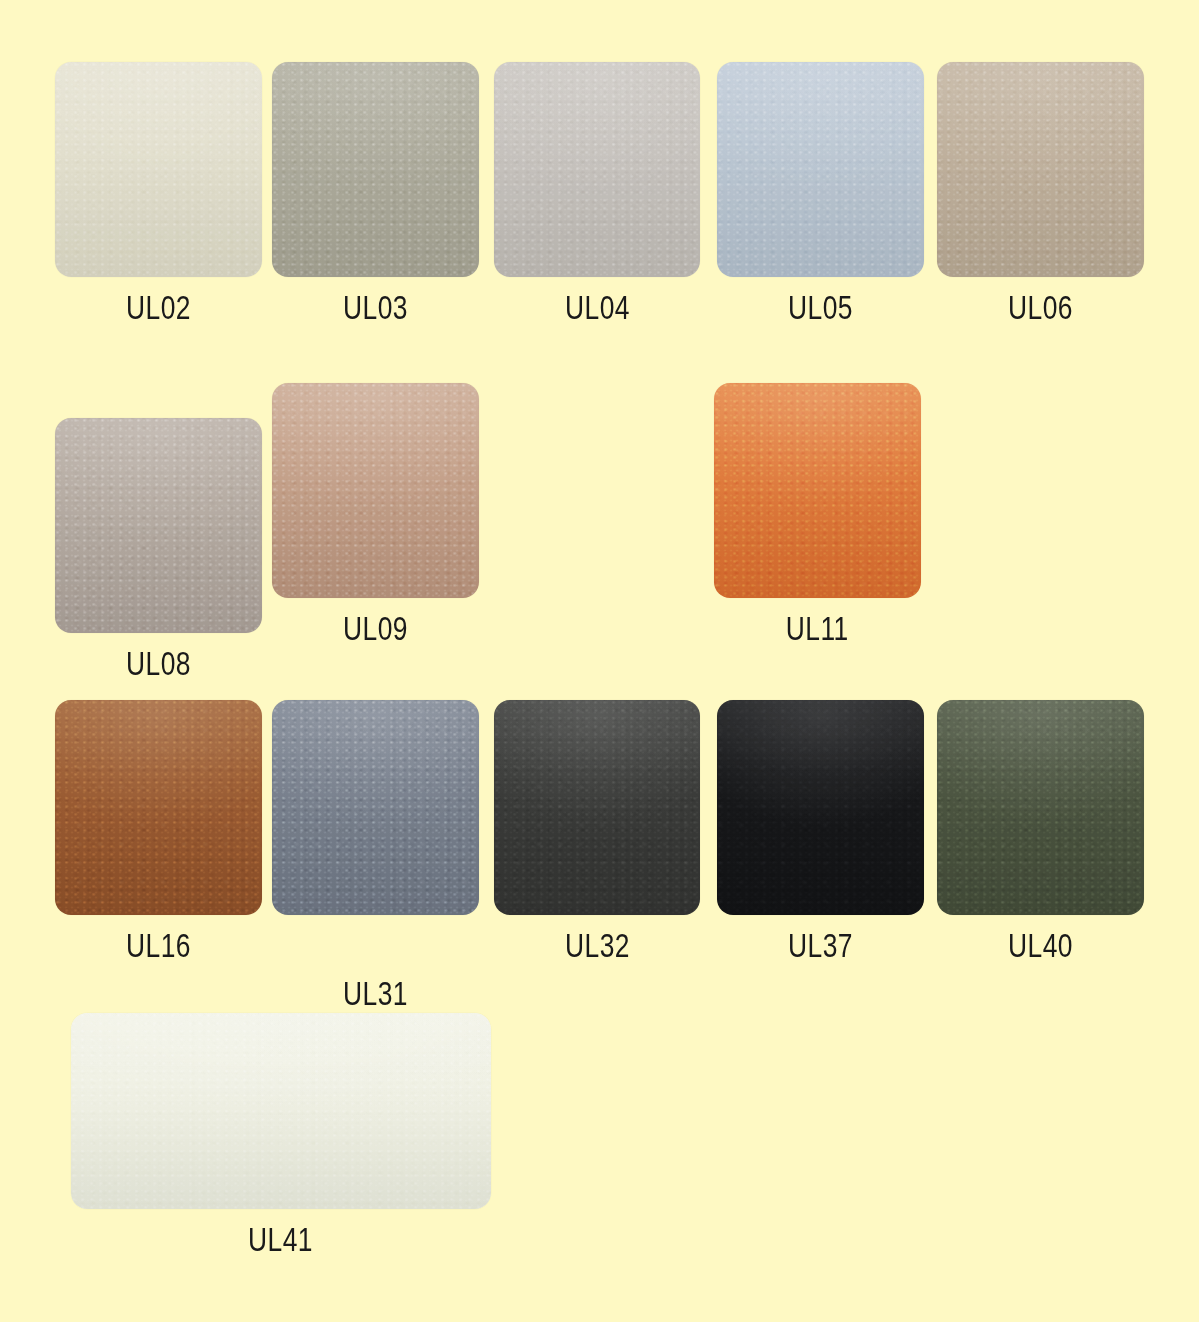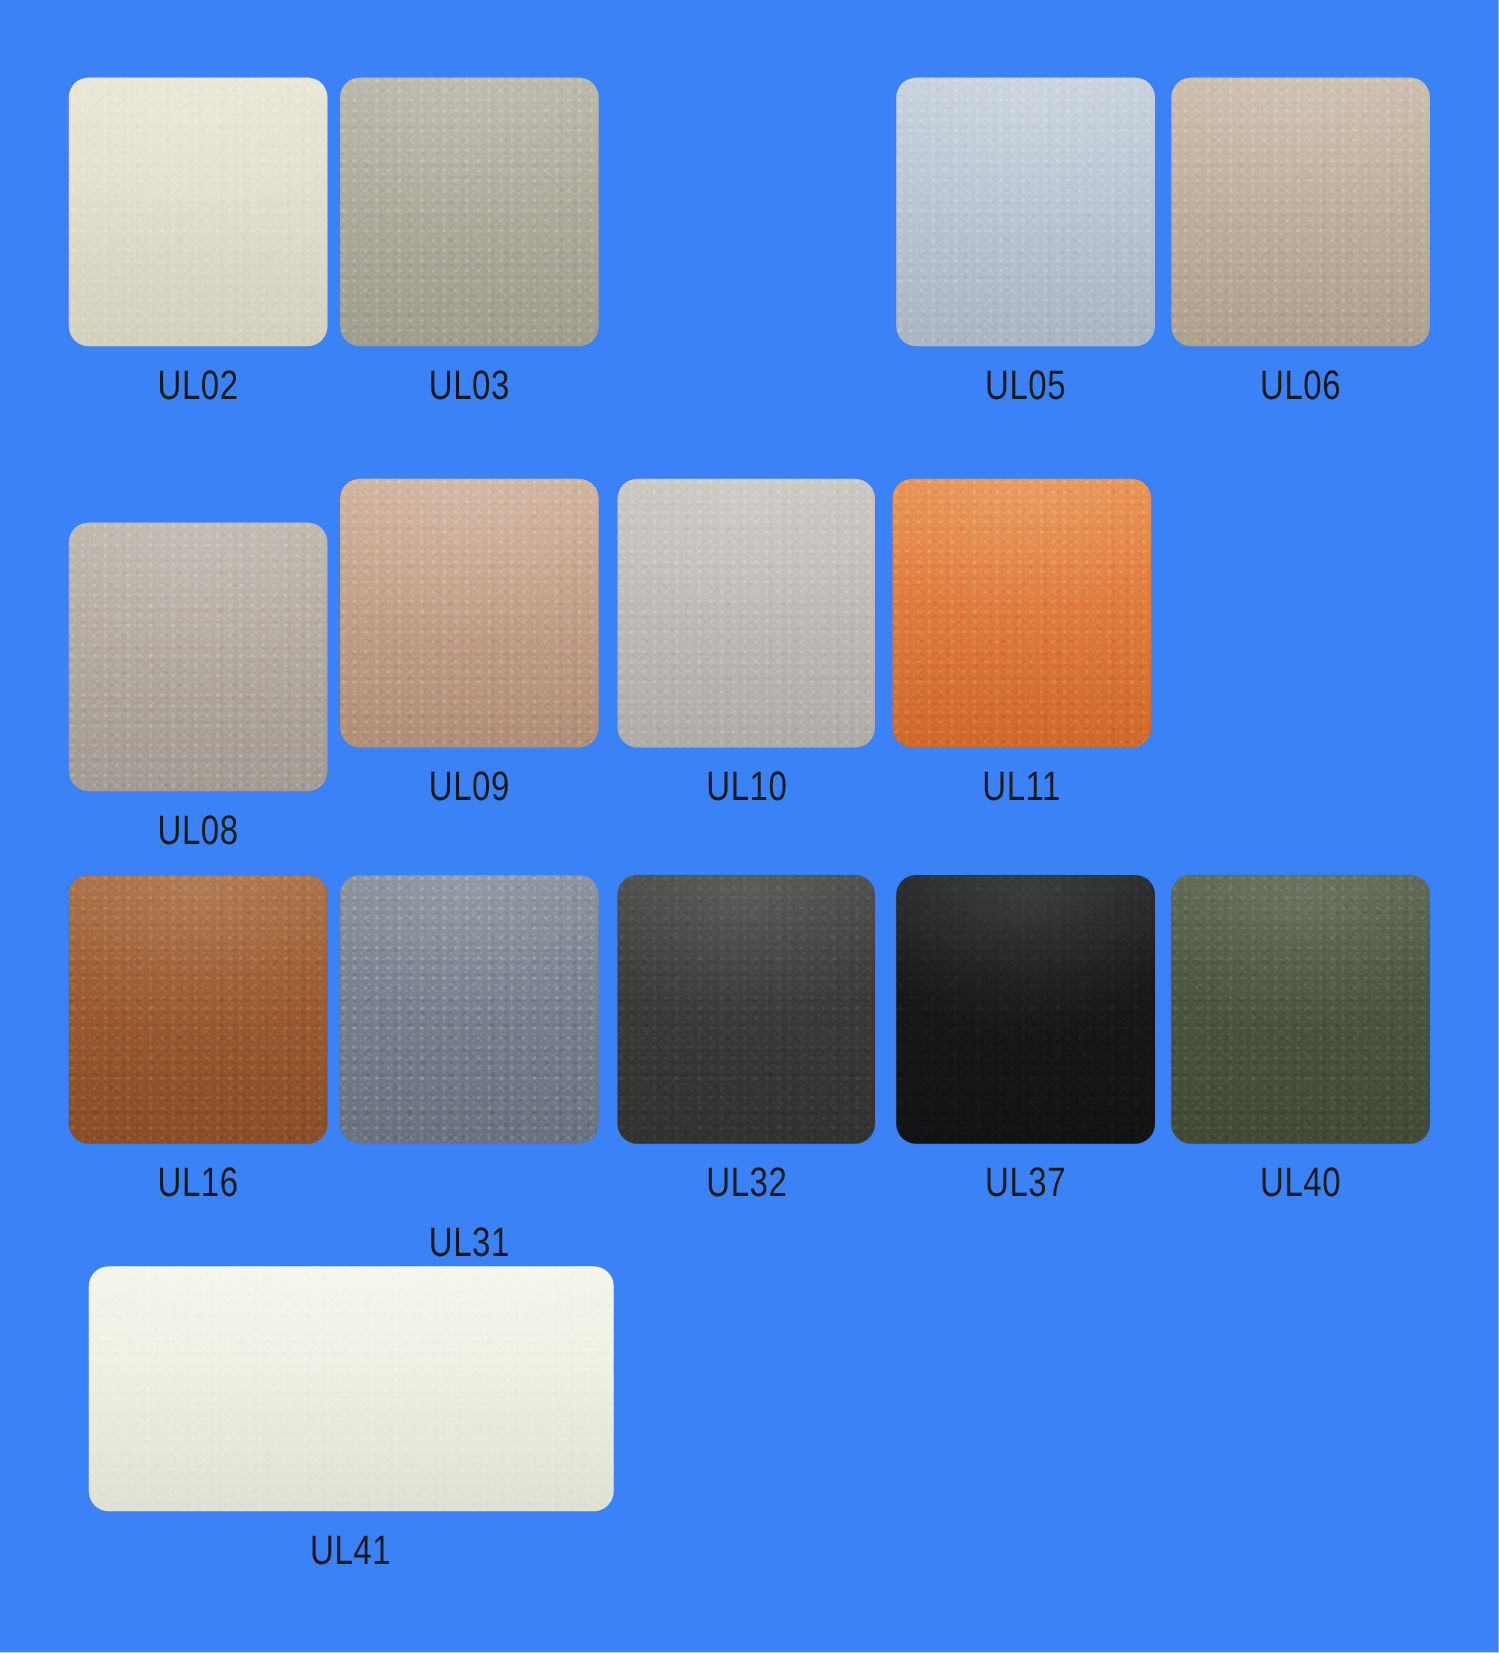--- a/index.html
+++ b/index.html
@@ -94,38 +94,46 @@
     font-weight: 400;
     transform: scaleX(0.80);
     transform-origin: center top;
     white-space: nowrap;
     text-align: center;
   }
 </style>
 </head>
 <body>
 
-<div id="swatch-sheet" style="background: #3b82f6;">
+<div id="swatch-sheet" style="background: #fef9c3;">
     <div class="swatch-row" style="position: absolute; left: 0px; top: 62px;">
       <div class="swatch-cell" style="position: absolute; left: 55px; top: 0px; width: 207px;">
         <div class="swatch-chip" style="width: 207px; height: 215px; background: linear-gradient(rgb(231, 228, 212) 0%, rgb(226, 223, 205) 50%, rgb(219, 216, 196) 100%);">
           <div class="grain"></div>
           <div class="grain2"></div>
           <div class="sheen" style="background: radial-gradient(120% 85% at 50% 8%, rgba(255, 255, 255, 0.1) 0%, rgba(255, 255, 255, 0) 60%), linear-gradient(rgba(255, 255, 255, 0.05) 0%, rgba(0, 0, 0, 0) 35%, rgba(0, 0, 0, 0.04) 100%);"></div>
         </div>
         <div class="swatch-label" style="color: rgb(26, 26, 26);">UL02</div>
       </div>
       <div class="swatch-cell" style="position: absolute; left: 272px; top: 0px; width: 207px;">
         <div class="swatch-chip" style="width: 207px; height: 215px; background: linear-gradient(rgb(180, 178, 164) 0%, rgb(173, 171, 156) 50%, rgb(165, 163, 147) 100%);">
           <div class="grain"></div>
           <div class="grain2"></div>
           <div class="sheen" style="background: radial-gradient(120% 85% at 50% 8%, rgba(255, 255, 255, 0.1) 0%, rgba(255, 255, 255, 0) 60%), linear-gradient(rgba(255, 255, 255, 0.05) 0%, rgba(0, 0, 0, 0) 35%, rgba(0, 0, 0, 0.04) 100%);"></div>
         </div>
         <div class="swatch-label" style="color: rgb(26, 26, 26);">UL03</div>
       </div>
+      <div class="swatch-cell" style="position: absolute; left: 494px; top: 0px; width: 206px;">
+        <div class="swatch-chip" style="width: 206px; height: 215px; background: linear-gradient(rgb(204, 200, 195) 0%, rgb(198, 194, 189) 50%, rgb(190, 186, 180) 100%);">
+          <div class="grain"></div>
+          <div class="grain2"></div>
+          <div class="sheen" style="background: radial-gradient(120% 85% at 50% 8%, rgba(255, 255, 255, 0.1) 0%, rgba(255, 255, 255, 0) 60%), linear-gradient(rgba(255, 255, 255, 0.05) 0%, rgba(0, 0, 0, 0) 35%, rgba(0, 0, 0, 0.04) 100%);"></div>
+        </div>
+        <div class="swatch-label" style="color: rgb(26, 26, 26);">UL04</div>
+      </div>
       <div class="swatch-cell" style="position: absolute; left: 717px; top: 0px; width: 207px;">
         <div class="swatch-chip" style="width: 207px; height: 215px; background: linear-gradient(rgb(195, 206, 218) 0%, rgb(186, 198, 210) 50%, rgb(176, 189, 202) 100%);">
           <div class="grain"></div>
           <div class="grain2"></div>
           <div class="sheen" style="background: radial-gradient(120% 85% at 50% 8%, rgba(255, 255, 255, 0.1) 0%, rgba(255, 255, 255, 0) 60%), linear-gradient(rgba(255, 255, 255, 0.05) 0%, rgba(0, 0, 0, 0) 35%, rgba(0, 0, 0, 0.04) 100%);"></div>
         </div>
         <div class="swatch-label" style="color: rgb(26, 26, 26);">UL05</div>
       </div>
       <div class="swatch-cell" style="position: absolute; left: 937px; top: 0px; width: 207px;">
         <div class="swatch-chip" style="width: 207px; height: 215px; background: linear-gradient(rgb(198, 184, 165) 0%, rgb(191, 176, 156) 50%, rgb(182, 167, 146) 100%);">
@@ -146,28 +154,20 @@
         <div class="swatch-label" style="color: rgb(26, 26, 26);">UL08</div>
       </div>
       <div class="swatch-cell" style="position: absolute; left: 272px; top: 0px; width: 207px;">
         <div class="swatch-chip" style="width: 207px; height: 215px; background: linear-gradient(rgb(205, 173, 151) 0%, rgb(196, 160, 137) 50%, rgb(184, 147, 124) 100%);">
           <div class="grain"></div>
           <div class="grain2"></div>
           <div class="sheen" style="background: radial-gradient(120% 85% at 50% 8%, rgba(255, 255, 255, 0.1) 0%, rgba(255, 255, 255, 0) 60%), linear-gradient(rgba(255, 255, 255, 0.05) 0%, rgba(0, 0, 0, 0) 35%, rgba(0, 0, 0, 0.04) 100%);"></div>
         </div>
         <div class="swatch-label" style="color: rgb(26, 26, 26);">UL09</div>
       </div>
-      <div class="swatch-cell" style="position: absolute; left: 494px; top: 0px; width: 206px;">
-        <div class="swatch-chip" style="width: 206px; height: 215px; background: linear-gradient(rgb(198, 195, 191) 0%, rgb(191, 188, 184) 50%, rgb(182, 179, 175) 100%);">
-          <div class="grain"></div>
-          <div class="grain2"></div>
-          <div class="sheen" style="background: radial-gradient(120% 85% at 50% 8%, rgba(255, 255, 255, 0.1) 0%, rgba(255, 255, 255, 0) 60%), linear-gradient(rgba(255, 255, 255, 0.05) 0%, rgba(0, 0, 0, 0) 35%, rgba(0, 0, 0, 0.04) 100%);"></div>
-        </div>
-        <div class="swatch-label" style="color: rgb(26, 26, 26);">UL10</div>
-      </div>
       <div class="swatch-cell" style="position: absolute; left: 717px; top: 0px; width: 200px; align-items: center;">
         <div class="swatch-chip" style="width: 207px; height: 215px; background: linear-gradient(rgb(231, 138, 75) 0%, rgb(224, 122, 60) 50%, rgb(216, 108, 46) 100%);">
           <div class="grain"></div>
           <div class="grain2"></div>
           <div class="sheen" style="background: radial-gradient(120% 85% at 50% 8%, rgba(255, 255, 255, 0.1) 0%, rgba(255, 255, 255, 0) 60%), linear-gradient(rgba(255, 255, 255, 0.05) 0%, rgba(0, 0, 0, 0) 35%, rgba(0, 0, 0, 0.04) 100%);"></div>
         </div>
         <div class="swatch-label" style="color: rgb(26, 26, 26);">UL11</div>
       </div>
     </div>
     <div class="swatch-row" style="position: absolute; left: 0px; top: 700px;">

